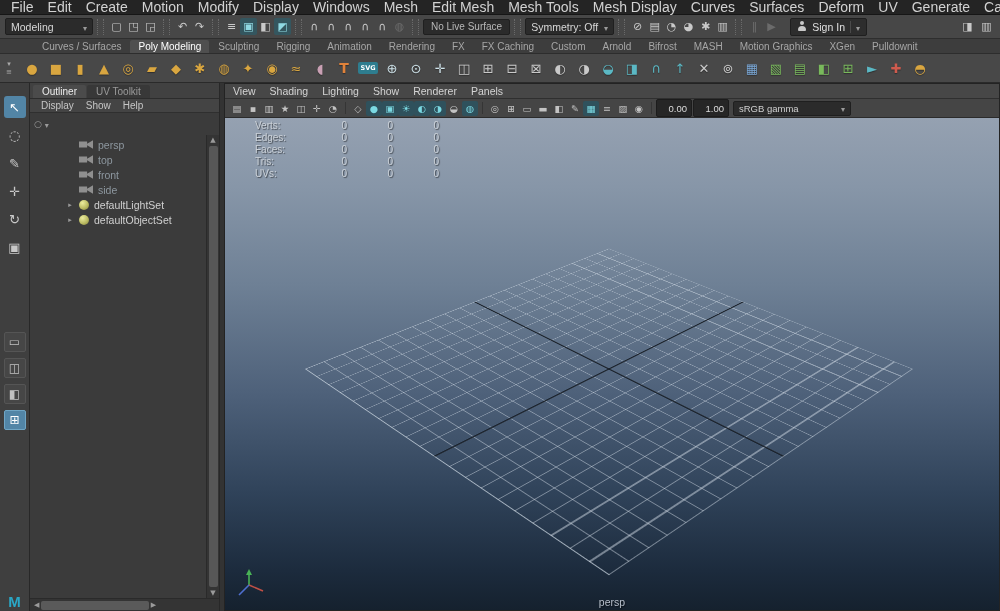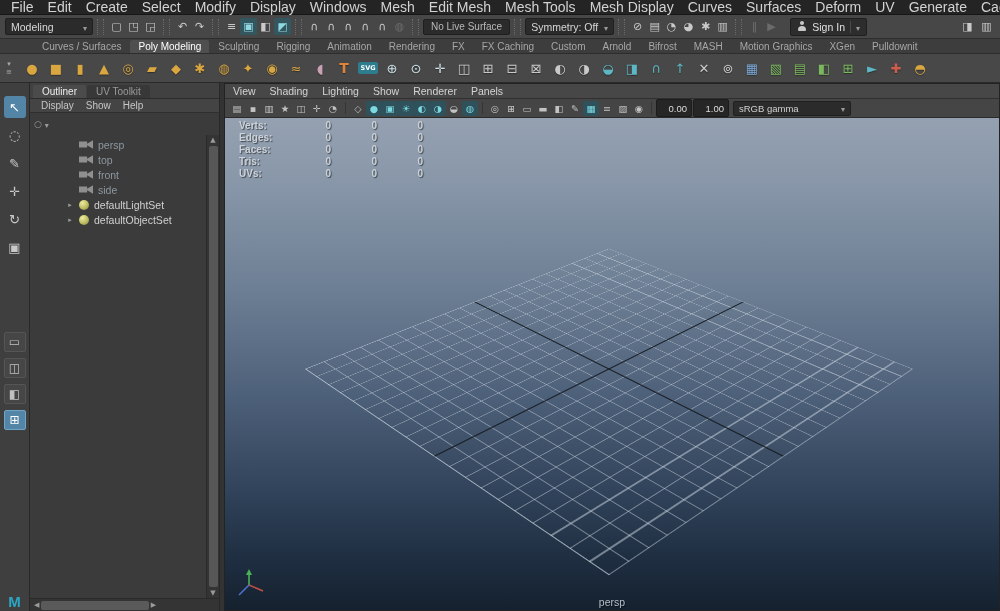--- a/index.html
+++ b/index.html
@@ -127,43 +127,43 @@
     background:linear-gradient(180deg,#95a1b1 0%, #8796a8 14%, #6e8095 34%, #4e617a 56%, #30435a 76%, #1c2b3d 92%, #15212e 100%); }
   .grid-plane { position:absolute; left:49.6%; top:51%; width:430px; height:430px;
     transform:translate(-50%,-50%) perspective(1000px) rotateX(60deg) rotateZ(45deg);
     box-shadow:inset 0 0 0 1px rgba(212,221,231,.5);
     background:
       linear-gradient(90deg, transparent calc(50% - 1px), rgba(12,18,26,.78) calc(50% - 1px), rgba(12,18,26,.78) calc(50% + 1px), transparent calc(50% + 1px)),
       linear-gradient(0deg,  transparent calc(50% - 1px), rgba(12,18,26,.78) calc(50% - 1px), rgba(12,18,26,.78) calc(50% + 1px), transparent calc(50% + 1px)),
       repeating-linear-gradient(90deg, rgba(212,221,231,.48) 0 1px, transparent 1px 21.5px),
       repeating-linear-gradient(0deg,  rgba(212,221,231,.48) 0 1px, transparent 1px 21.5px);
   }
-  .hud { position:absolute; left:14px; top:2px; display:grid;
+  .hud { position:absolute; left:30px; top:2px; display:grid;
          grid-template-columns:50px 42px 46px 46px; row-gap:1px;
-         font-size:10px; font-weight:bold; color:#ccd2d9; text-shadow:1px 1px 1px rgba(0,0,0,.55); }
+         font-size:10px; font-weight:normal; color:#ccd2d9; text-shadow:1px 1px 1px rgba(0,0,0,.55); }
   .hud-label { text-align:left; }
   .hud-val { text-align:right; }
   .axis-gizmo { position:absolute; left:10px; bottom:8px; }
   .persp-label { position:absolute; left:0; right:0; bottom:2px; text-align:center;
                  font-size:10.5px; color:#b7bfca; text-shadow:1px 1px 1px rgba(0,0,0,.5); }
 </style>
 </head>
 <body>
 
 <div id="app">
 
   <div class="menubar">
 
       <span class="menu-item">File</span>
 
       <span class="menu-item">Edit</span>
 
       <span class="menu-item">Create</span>
 
-      <span class="menu-item">Select</span>
+      <span class="menu-item">Motion</span>
 
       <span class="menu-item">Modify</span>
 
       <span class="menu-item">Display</span>
 
       <span class="menu-item">Windows</span>
 
       <span class="menu-item">Mesh</span>
 
       <span class="menu-item">Edit Mesh</span>

